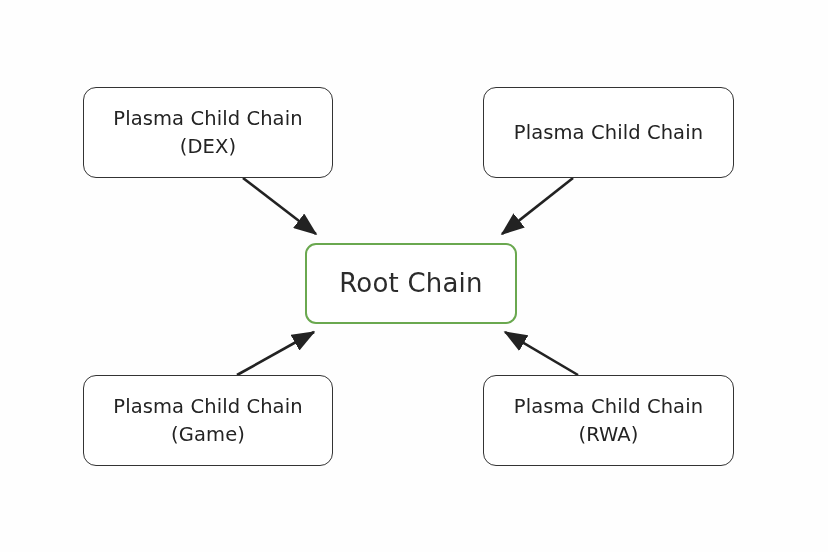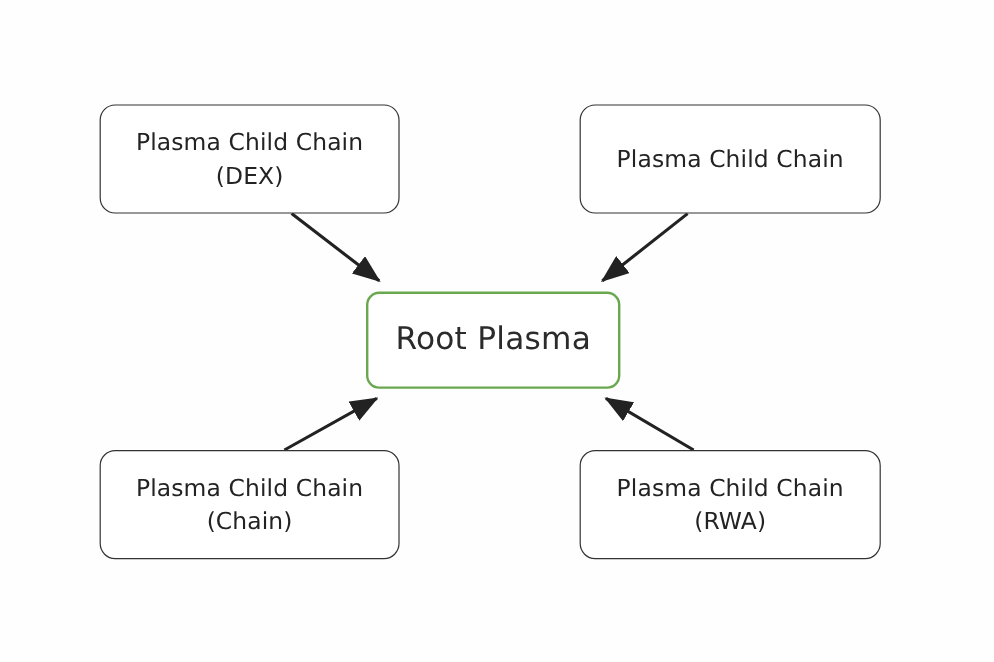--- a/index.html
+++ b/index.html
@@ -86,26 +86,26 @@
   <div class="node child-node" id="node-dex" style="border-color: rgb(51, 51, 51); color: rgb(35, 35, 35);">
     <span class="node-line">Plasma Child Chain</span>
     <span class="node-line">(DEX)</span>
   </div>
 
   <div class="node child-node" id="node-payments" style="border-color: rgb(51, 51, 51); color: rgb(35, 35, 35);">
     <span class="node-line">Plasma Child Chain</span>
   </div>
 
   <div class="node root-node" id="node-root" style="border-color: rgb(106, 168, 79);">
-    <span class="node-line">Root Plasma</span>
+    <span class="node-line">Root Chain</span>
   </div>
 
   <div class="node child-node" id="node-game" style="border-color: rgb(51, 51, 51); color: rgb(35, 35, 35);">
     <span class="node-line">Plasma Child Chain</span>
-    <span class="node-line">(Chain)</span>
+    <span class="node-line">(Game)</span>
   </div>
 
   <div class="node child-node" id="node-rwa" style="border-color: rgb(51, 51, 51); color: rgb(35, 35, 35);">
     <span class="node-line">Plasma Child Chain</span>
     <span class="node-line">(RWA)</span>
   </div>
 
 </div>
 
 </body></html>

